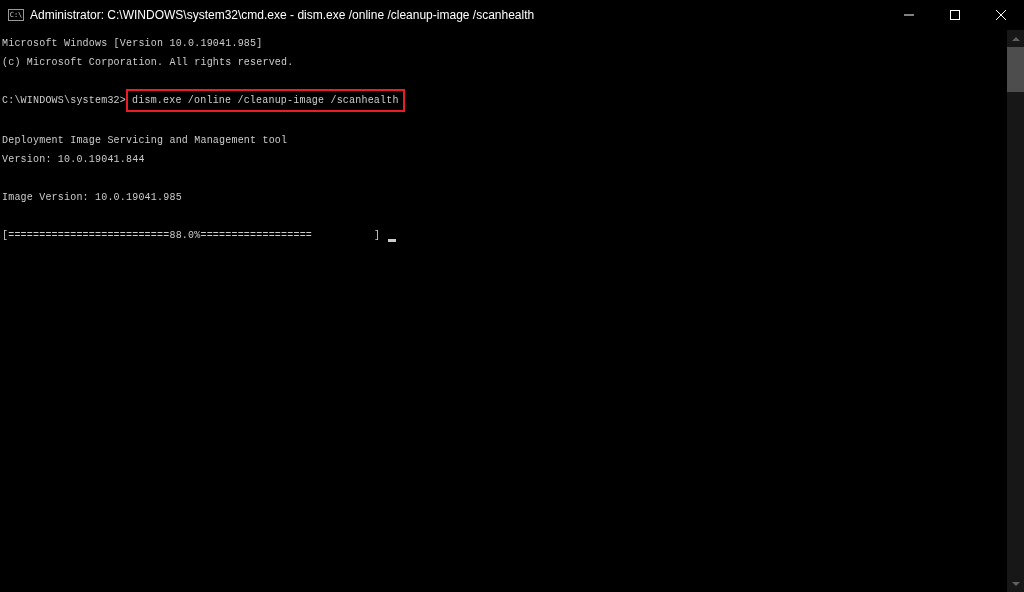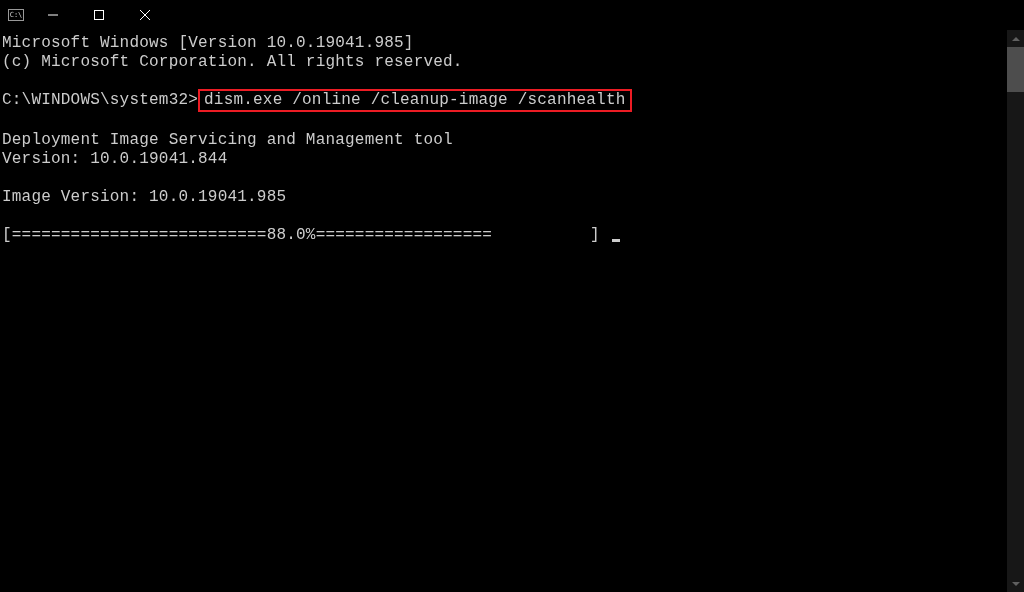--- a/index.html
+++ b/index.html
@@ -4,35 +4,36 @@
   <style>
     * { margin: 0; padding: 0; box-sizing: border-box; }
     body { font-family: 'Segoe UI', sans-serif; width: 1024px; height: 592px; overflow: hidden; background: #202020; }
     .window { width: 1024px; height: 592px; background: #000; position: relative; }
     .titlebar { height: 30px; background: #000; display: flex; align-items: center; color: #fff; font-size: 12px; }
     .titlebar-icon { width: 16px; height: 12px; margin: 0 6px 0 8px; display: inline-flex; align-items: center; justify-content: center; border: 1px solid #999; font-size: 7px; font-family: Consolas, monospace; color: #ccc; line-height: 1; }
     .titlebar-title { flex: 1; white-space: nowrap; overflow: hidden; }
     .titlebar-controls { display: flex; }
     .titlebar-btn { width: 46px; height: 30px; display: flex; align-items: center; justify-content: center; color: #fff; }
     .titlebar-btn svg { width: 10px; height: 10px; }
-    .content-area { position: absolute; top: 30px; left: 0; right: 17px; bottom: 0; background: #000; color: #ccc; font-family: Consolas, 'Courier New', monospace; font-size: 16px; line-height: 19px; white-space: pre; padding: 4px 0 0 2px; letter-spacing: 0.2px; }
+    .content-area { position: absolute; top: 30px; left: 0; right: 17px; bottom: 0; background: #000; color: #ccc; font-family: Consolas, 'Courier New', monospace; font-size: 10px; line-height: 19px; white-space: pre; padding: 4px 0 0 2px; letter-spacing: 0.2px; }
     .highlight-box { border: 2.5px solid #ec1c24; padding: 0 4px; display: inline-block; line-height: 19px; margin-top: -2px; }
     .scrollbar { position: absolute; top: 30px; right: 0; bottom: 0; width: 17px; background: #171717; }
     .scroll-arrow { width: 17px; height: 17px; display: flex; align-items: center; justify-content: center; color: #606060; font-size: 9px; }
     .scroll-arrow.up { position: absolute; top: 0; }
     .scroll-arrow.down { position: absolute; bottom: 0; }
     .scroll-thumb { position: absolute; top: 17px; width: 17px; height: 45px; background: #4d4d4d; }
     .cursor-block { display: inline-block; width: 8px; height: 3px; background: #ccc; vertical-align: bottom; margin-bottom: 3px; margin-left: 2px; }
   </style>
 </head>
 <body>
 
 <div class="window">
   <div class="titlebar">
     <span class="titlebar-icon">C:\</span>
+    <span class="titlebar-title">Administrator: C:\WINDOWS\system32\cmd.exe - dism.exe  /online /cleanup-image /scanhealth</span>
     <div class="titlebar-controls">
       <div class="titlebar-btn">
         <svg viewBox="0 0 10 10">
             <line x1="0" y1="5" x2="10" y2="5" stroke="#fff" stroke-width="1"></line>
           </svg>
       </div>
       <div class="titlebar-btn">
         <svg viewBox="0 0 10 10">
             <rect x="0.5" y="0.5" width="9" height="9" stroke="#fff" stroke-width="1" fill="none"></rect>
           </svg>

